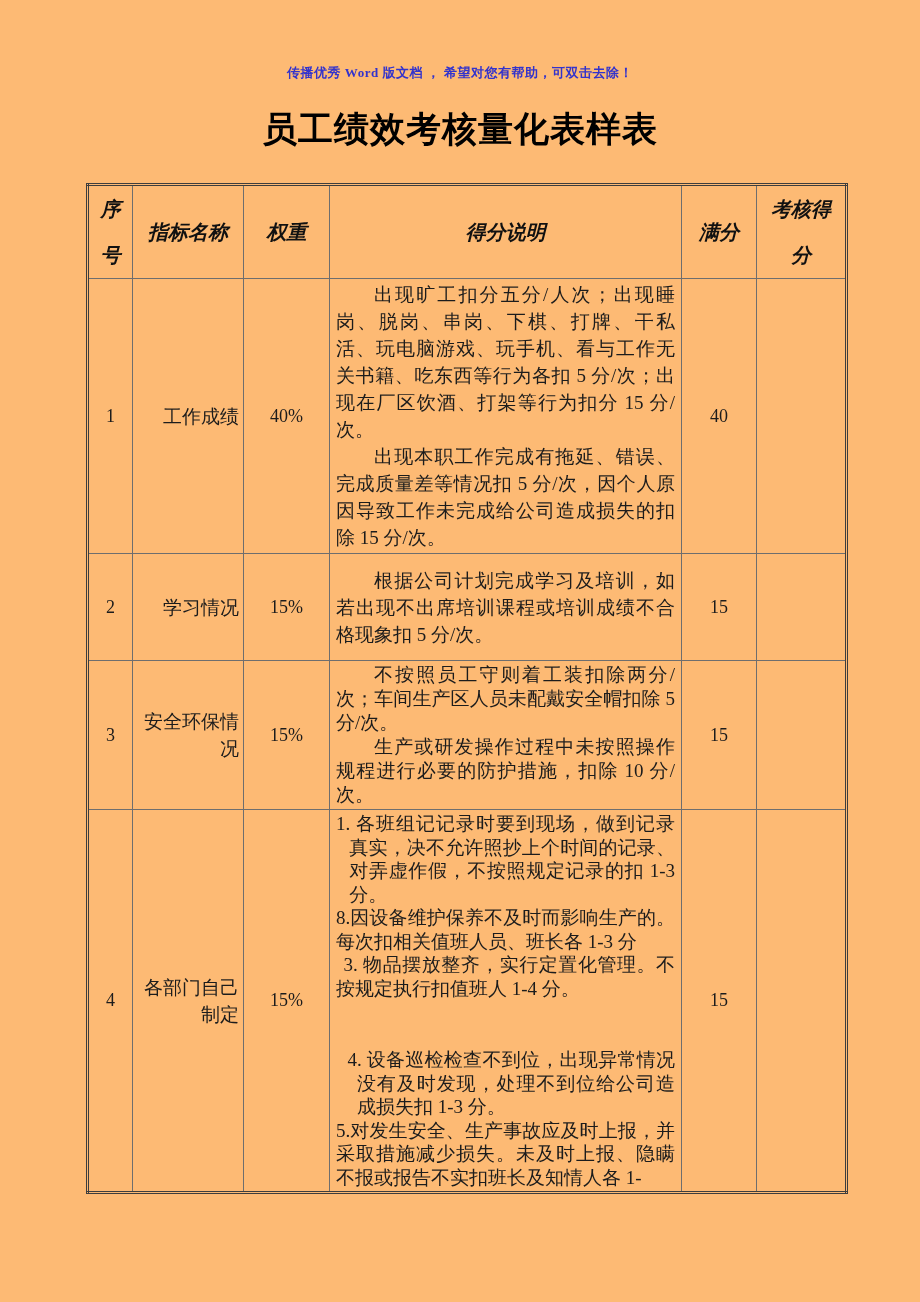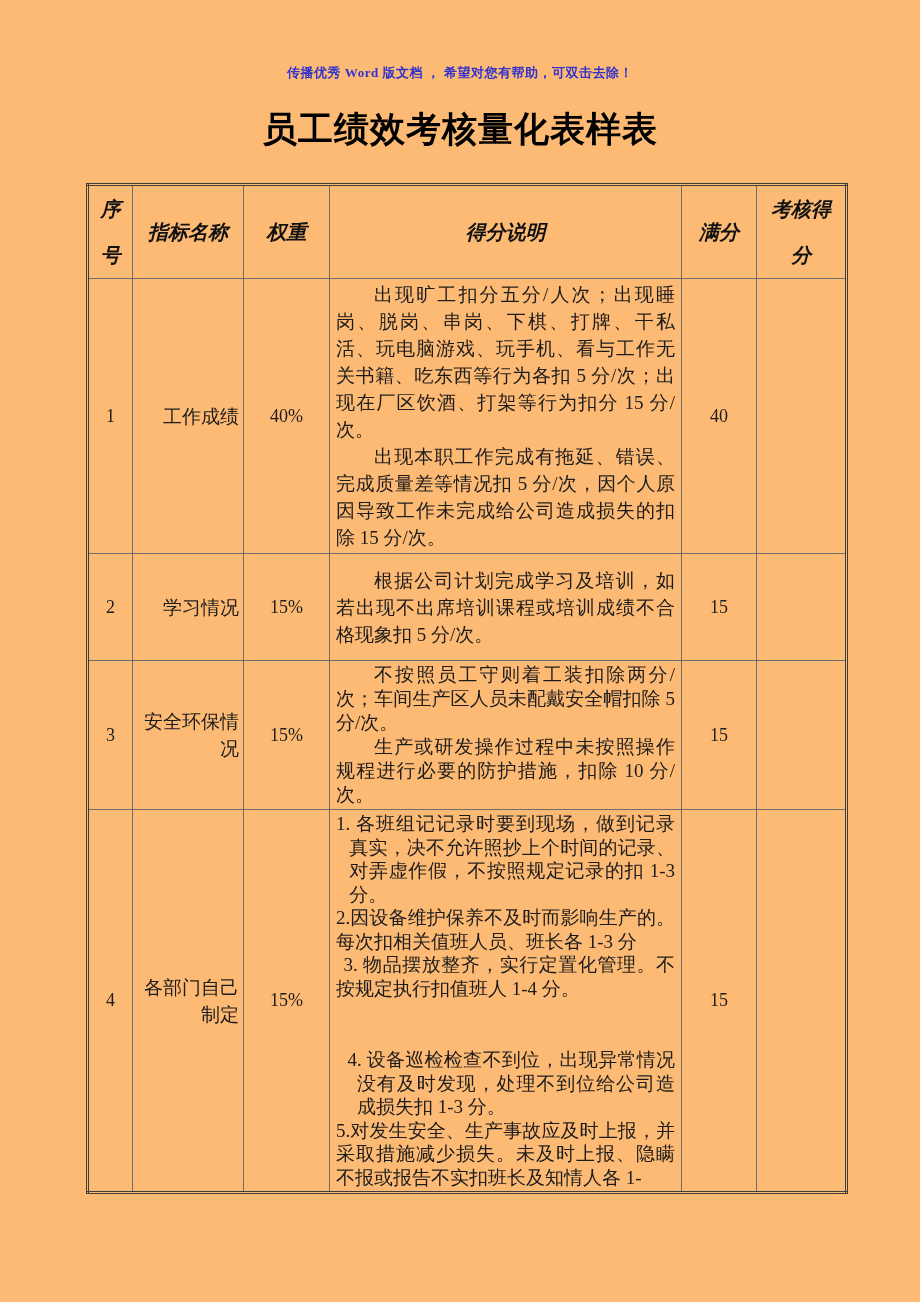--- a/index.html
+++ b/index.html
@@ -156,21 +156,21 @@
       <td class="c-max">15</td>
       <td class="c-score"></td>
     </tr>
 
     <tr class="h-r4 lh235">
       <td class="c-no">4</td>
       <td class="c-ind">各部门自己制定</td>
       <td class="c-weight">15%</td>
       <td class="c-desc" colspan="2">
             <p class="dp d-hang">1. 各班组记记录时要到现场，做到记录真实，决不允许照抄上个时间的记录、对弄虚作假，不按照规定记录的扣 1-3 分。</p>
-            <p class="dp d-flush">2.因设备维护保养不及时而影响生产的。每次扣相关值班人员、班长各 1-3 分</p>
+            <p class="dp d-flush">8.因设备维护保养不及时而影响生产的。每次扣相关值班人员、班长各 1-3 分</p>
             <p class="dp d-fi">3. 物品摆放整齐，实行定置化管理。不按规定执行扣值班人 1-4 分。</p>
             <p class="dp d-hangfi">4. 设备巡检检查不到位，出现异常情况没有及时发现，处理不到位给公司造成损失扣 1-3 分。</p>
             <p class="dp d-flush">5.对发生安全、生产事故应及时上报，并采取措施减少损失。未及时上报、隐瞒不报或报告不实扣班长及知情人各 1-</p>
           </td>
       <td class="c-max">15</td>
       <td class="c-score"></td>
     </tr>
   </tbody>
     </table>
 

